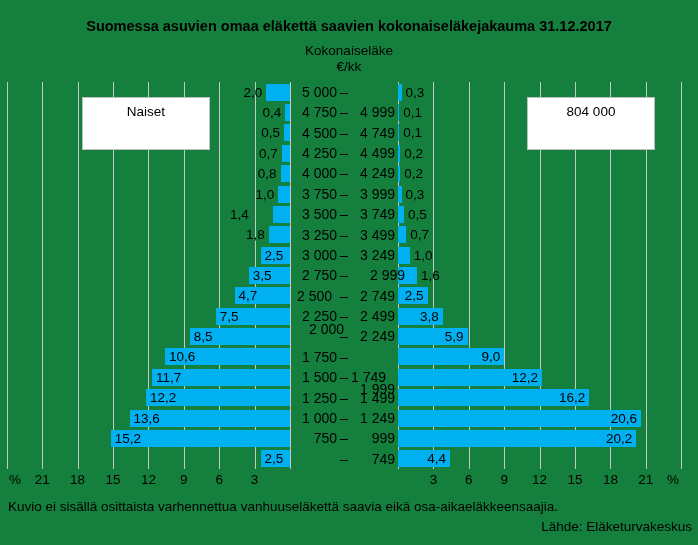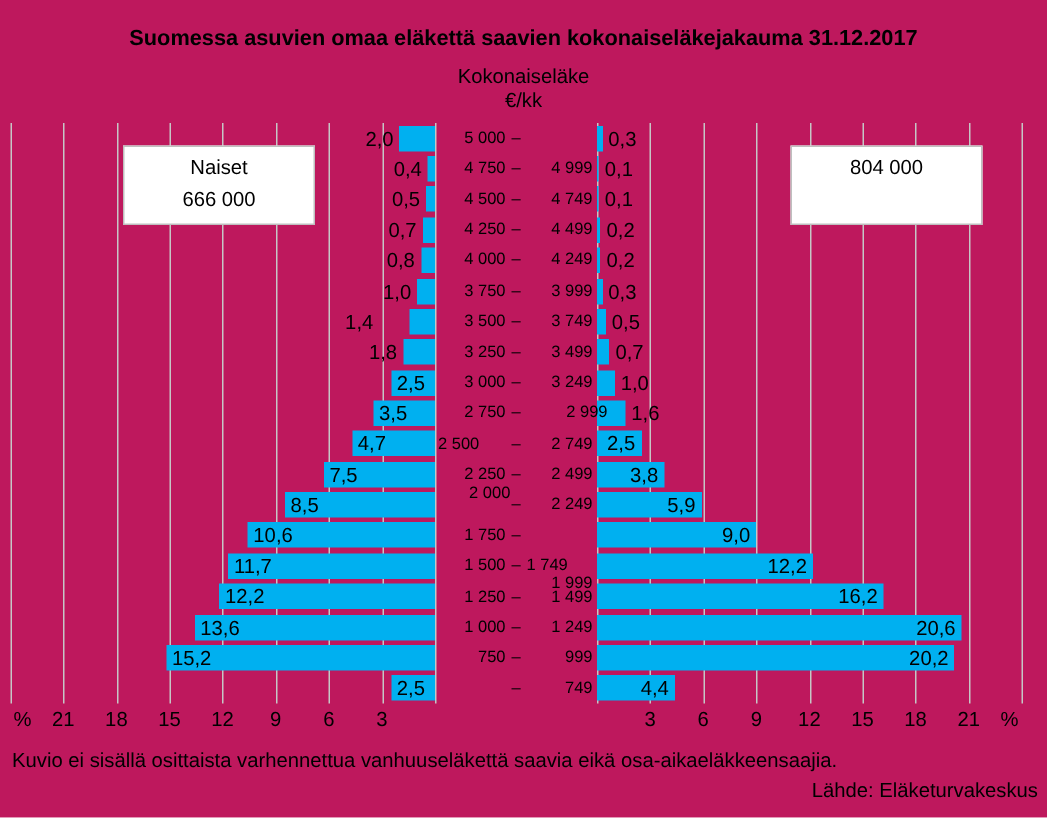--- a/index.html
+++ b/index.html
@@ -1,32 +1,32 @@
 <!DOCTYPE html>
 <html><head>
 <meta charset="utf-8">
 <style>
   html,body{margin:0;padding:0;background:#fff;}
   #canvas{
-    position:relative;width:698px;height:545px;background:#be185d;
+    position:relative;width:698px;height:545px;background:#15803d;
     font-family:"Liberation Sans",sans-serif;color:#000;overflow:hidden;
   }
   .title{
     position:absolute;top:18px;left:0;width:698px;text-align:center;
     font-size:14.5px;font-weight:bold;letter-spacing:0px;
   }
   .center-header{
     position:absolute;top:43px;left:0;width:698px;text-align:center;
     font-size:13.5px;line-height:16px;
   }
   #plot{position:absolute;left:0;top:82px;width:698px;height:387px;}
   .gridline{position:absolute;top:0;width:1px;height:387px;background:#c6c6c6;}
   .bar{position:absolute;height:17px;background:#00B0F0;}
   .vlabel{position:absolute;height:17px;line-height:17px;font-size:13.5px;white-space:nowrap;}
-  .cat{position:absolute;font-size:11px;white-space:nowrap;}
+  .cat{position:absolute;font-size:14px;white-space:nowrap;}
   .legend-box{
     position:absolute;top:97px;width:126px;height:48px;background:#fff;
     border:1px solid #bfbfbf;text-align:center;font-size:13.5px;line-height:21px;
     padding-top:3px;box-sizing:content-box;
   }
   .legend-box .line{display:block;}
   #box-men{left:82px;}
   #box-women{left:527px;}
   .axis-label{position:absolute;top:472px;width:40px;margin-left:-20px;text-align:center;font-size:13.5px;}
   .pct{position:absolute;top:472px;width:30px;margin-left:-15px;text-align:center;font-size:13.5px;}
@@ -131,21 +131,21 @@
       <div class="vlabel" style="left: 252.7px; top: 185px;">3,5</div>
       <div class="bar" style="left: 398px; width: 18.88px; top: 185px;"></div>
       <div class="vlabel" style="left: 420.88px; top: 185px;">1,6</div>
       <div class="cat" style="top: 183.316px; height: 20.3684px; line-height: 20.3684px; left: 292px; width: 45px; text-align: right;">2 750</div>
       <div class="cat" style="top: 183.316px; height: 20.3684px; line-height: 20.3684px; left: 337px; width: 14px; text-align: center;">–</div>
       <div class="cat" style="top: 183.316px; height: 20.3684px; line-height: 20.3684px; left: 361px; width: 44px; text-align: right;">2 999</div>
       <div class="bar" style="left: 234.54px; width: 55.46px; top: 205.368px;"></div>
       <div class="vlabel" style="left: 238.54px; top: 205.368px;">4,7</div>
       <div class="bar" style="left: 398px; width: 29.5px; top: 205.368px;"></div>
       <div class="vlabel" style="left: 363.5px; width: 60px; top: 205.368px; text-align: right;">2,5</div>
-      <div class="cat" style="top: 203.684px; height: 20.3684px; line-height: 20.3684px; left: 292px; width: 45px; text-align: left;">2 500</div>
+      <div class="cat" style="top: 203.684px; height: 20.3684px; line-height: 20.3684px; left: 292px; width: 45px; text-align: center;">2 500</div>
       <div class="cat" style="top: 203.684px; height: 20.3684px; line-height: 20.3684px; left: 337px; width: 14px; text-align: center;">–</div>
       <div class="cat" style="top: 203.684px; height: 20.3684px; line-height: 20.3684px; left: 351px; width: 44px; text-align: right;">2 749</div>
       <div class="bar" style="left: 215.66px; width: 74.34px; top: 225.737px;"></div>
       <div class="vlabel" style="left: 219.66px; top: 225.737px;">7,5</div>
       <div class="bar" style="left: 398px; width: 44.84px; top: 225.737px;"></div>
       <div class="vlabel" style="left: 378.84px; width: 60px; top: 225.737px; text-align: right;">3,8</div>
       <div class="cat" style="top: 224.053px; height: 20.3684px; line-height: 20.3684px; left: 292px; width: 45px; text-align: right;">2 250</div>
       <div class="cat" style="top: 224.053px; height: 20.3684px; line-height: 20.3684px; left: 337px; width: 14px; text-align: center;">–</div>
       <div class="cat" style="top: 224.053px; height: 20.3684px; line-height: 20.3684px; left: 351px; width: 44px; text-align: right;">2 499</div>
       <div class="bar" style="left: 189.7px; width: 100.3px; top: 246.105px;"></div>
@@ -194,21 +194,20 @@
       <div class="vlabel" style="left: 264.5px; top: 368.316px;">2,5</div>
       <div class="bar" style="left: 398px; width: 51.92px; top: 368.316px;"></div>
       <div class="vlabel" style="left: 385.92px; width: 60px; top: 368.316px; text-align: right;">4,4</div>
       <div class="cat" style="top: 366.632px; height: 20.3684px; line-height: 20.3684px; left: 292px; width: 45px; text-align: right;"></div>
       <div class="cat" style="top: 366.632px; height: 20.3684px; line-height: 20.3684px; left: 337px; width: 14px; text-align: center;">–</div>
       <div class="cat" style="top: 366.632px; height: 20.3684px; line-height: 20.3684px; left: 351px; width: 44px; text-align: right;">749</div>
     </div>
 
   <div class="legend-box" id="box-men">
     <span class="line">Naiset</span>
-    <span class="line">666 000</span>
   </div>
 
   <div class="legend-box" id="box-women">
     <span class="line">804 000</span>
   </div>
 
   <div>
     <span class="pct" id="pct-left" style="left: 15.06px;">%</span>
     <span class="pct" id="pct-right" style="left: 672.94px;">%</span>
   </div>

